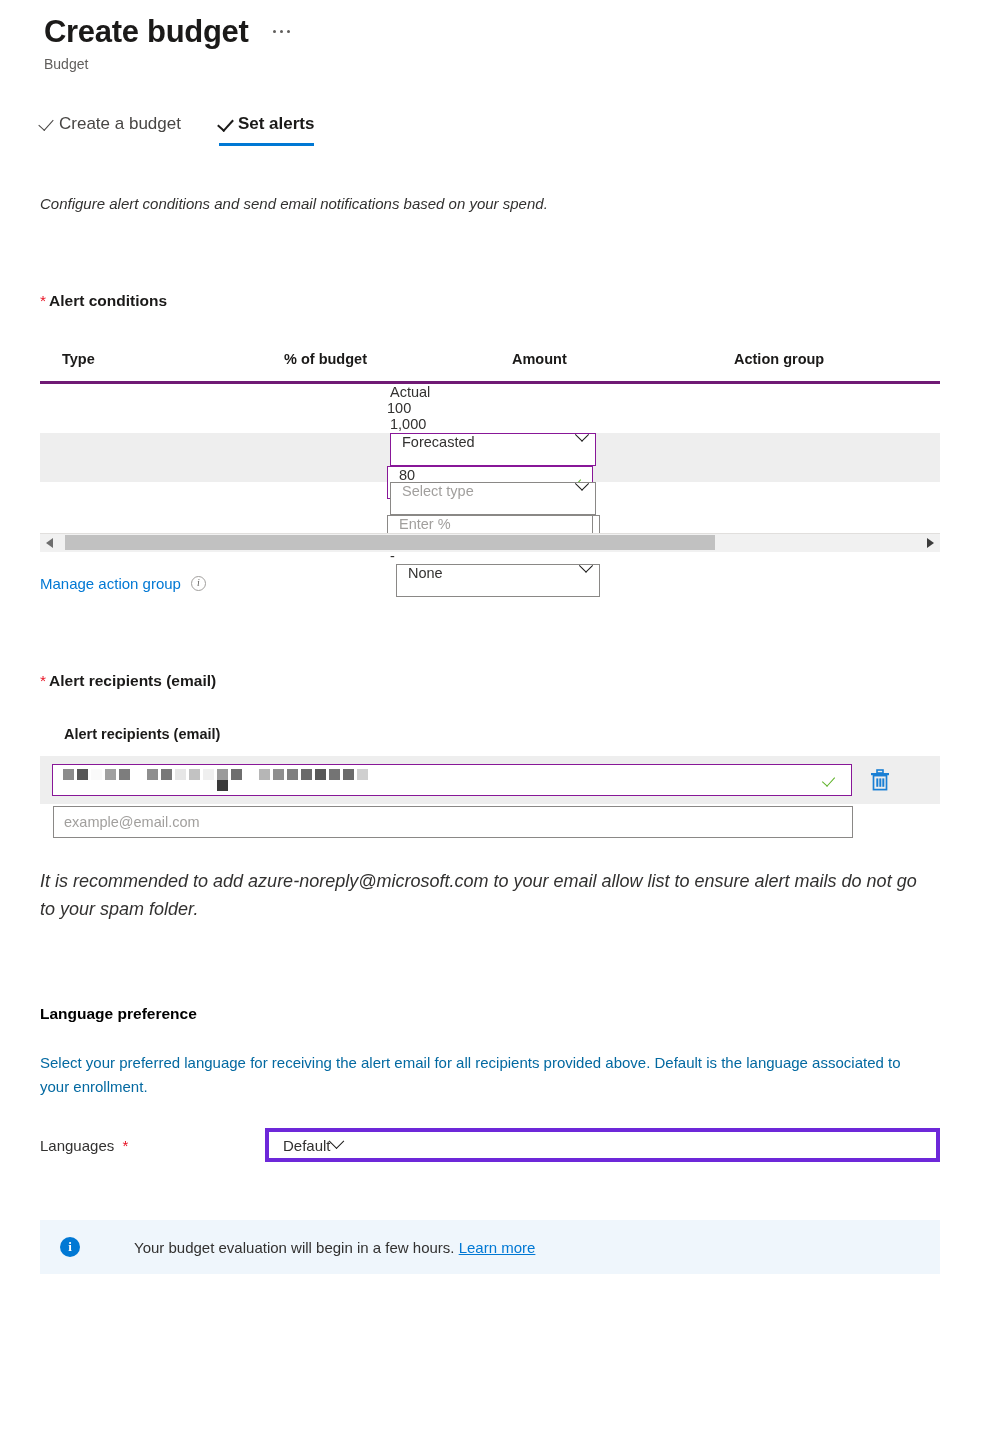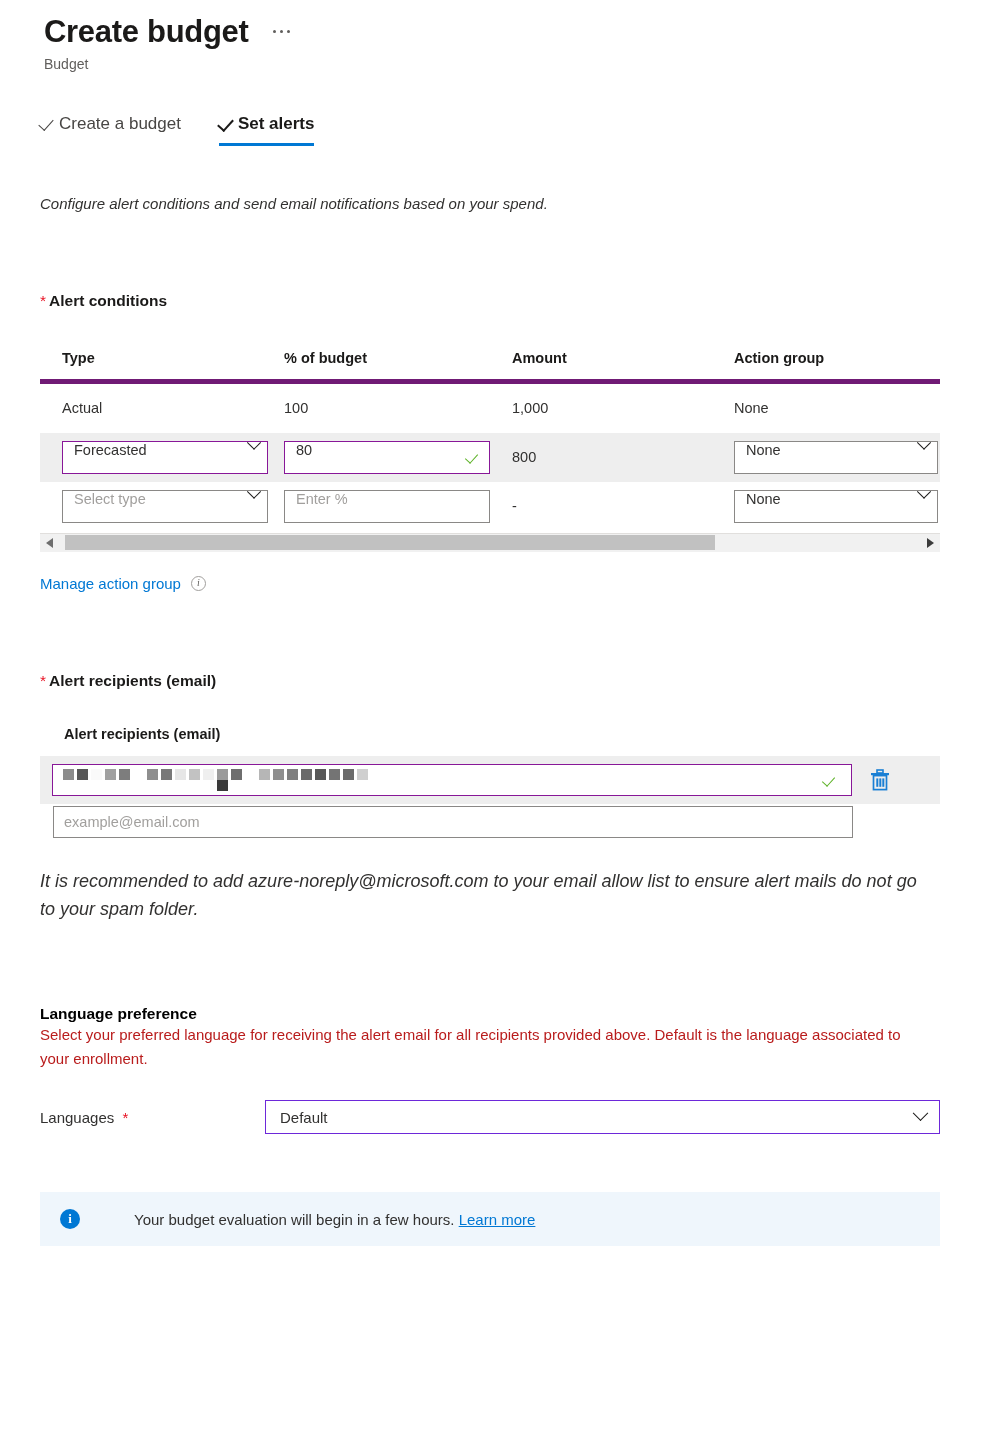--- a/index.html
+++ b/index.html
@@ -102,26 +102,26 @@
   
   .cond-table { margin-top: 28px; width: 900px; }
   .cond-row {
     display: flex;
     align-items: center;
     height: 49px;
     padding-left: 22px;
   }
   .cond-row.head {
     height: 46px;
-    border-bottom: 5px solid #701a75;
+    border-bottom: 3px solid #701a75;
     font-size: 14.5px;
     font-weight: 700;
     color: #1b1a19;
   }
-  .cond-row.data { font-size: 14.5px; color: #323130; }
+  .cond-row.data { font-size: 14.5px; color: #323130; flex-direction: column; }
   .cond-row.striped { background: #eeeeee; }
   .c-type   { width: 222px; flex: none; }
   .c-pct    { width: 228px; flex: none; }
   .c-amt    { width: 222px; flex: none; }
   .c-action { width: 210px; flex: none; }
 
   
   .sel, .txt {
     height: 33px;
     border: 1px solid #8a8886;
@@ -276,43 +276,44 @@
   }
 
   
   .lang-head {
     margin-top: 82px;
     font-size: 15.5px;
     font-weight: 700;
     color: #000000;
   }
   .lang-desc {
+    margin-top: 28px;
     font-size: 15px;
     line-height: 1.56;
     max-width: 890px;
-    color: #b91c1c;
+    color: #0369a1;
   }
   .lang-row {
     display: flex;
     align-items: center;
     margin-top: 30px;
   }
   .lang-label {
     width: 225px;
     font-size: 15px;
     color: #323130;
   }
   .lang-select {
     width: 675px;
     height: 34px;
-    border: 1px solid #6d28d9;
+    border: 4px solid #6d28d9;
     background: #fff;
     display: flex;
     align-items: center;
-    justify-content: space-between;
+    justify-content: flex-start;
     padding: 0 13px 0 14px;
     font-size: 15px;
     cursor: pointer;
   }
   .lang-select .chev {
     width: 11px; height: 11px;
     border-width: 0 1.3px 1.3px 0;
   }
 
   

